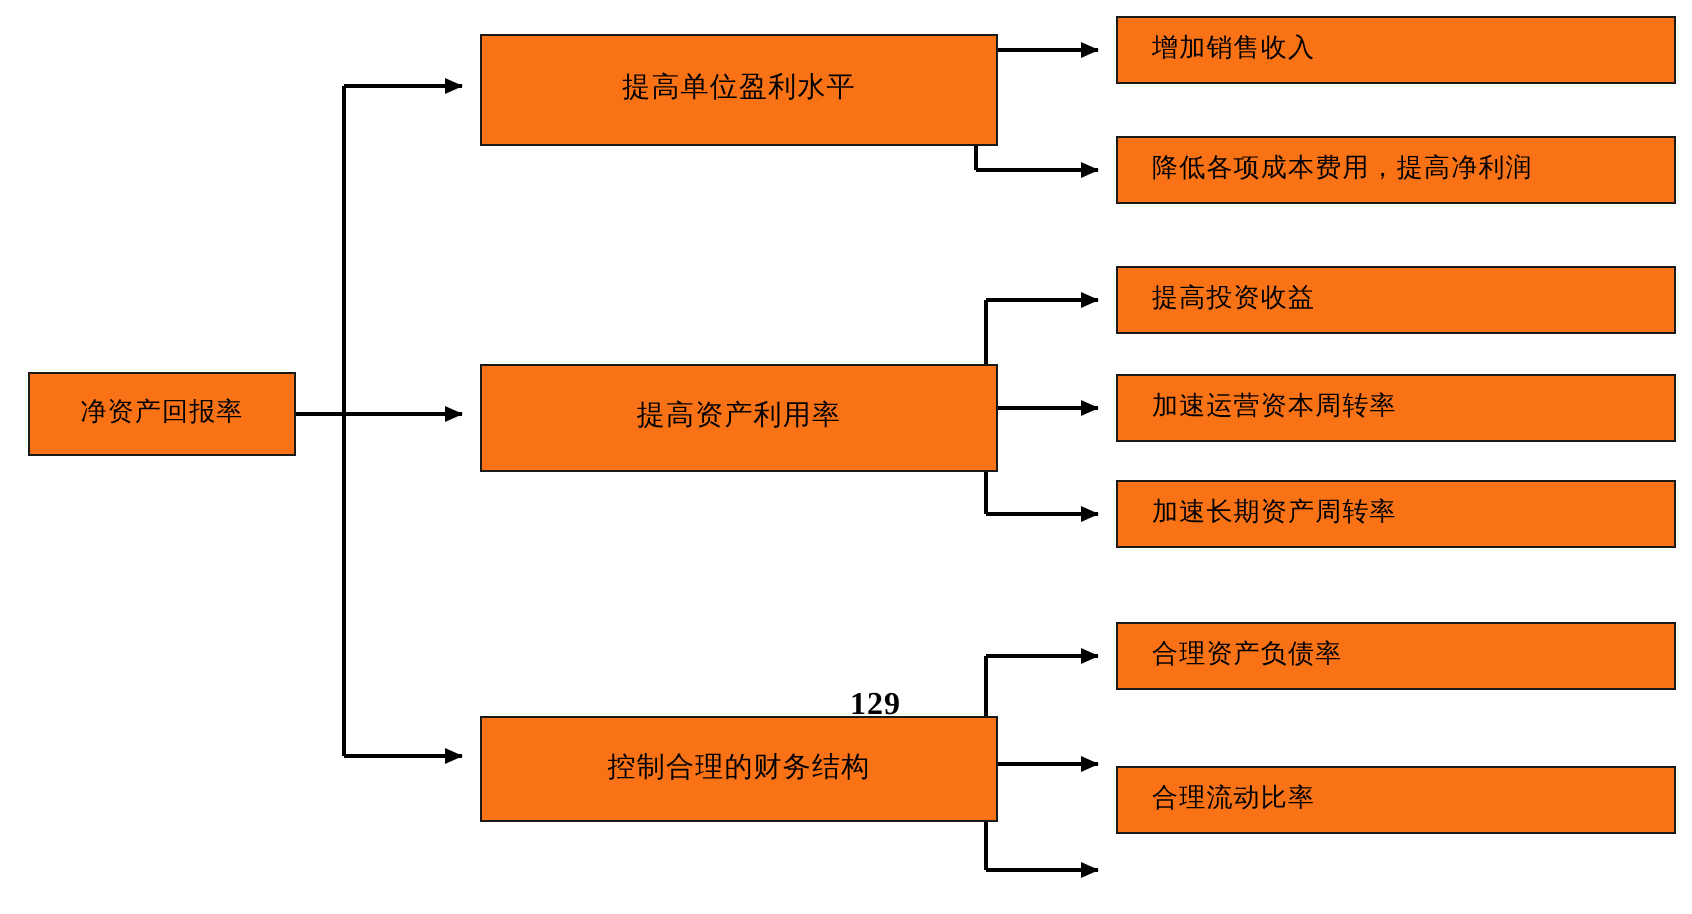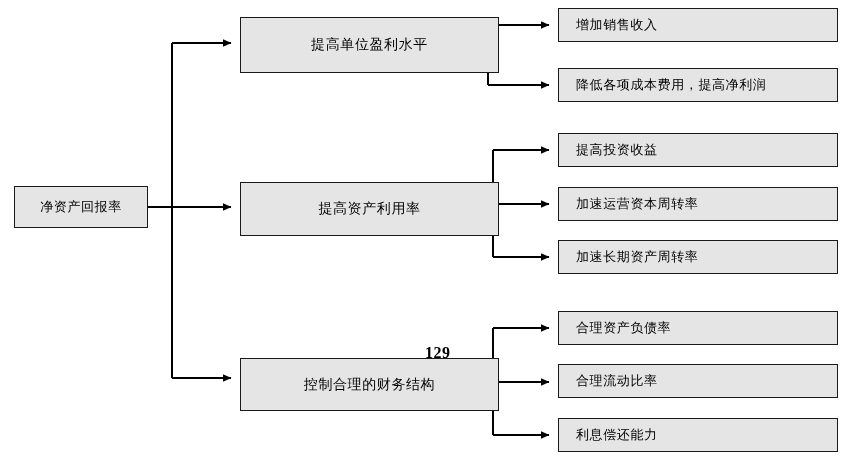--- a/index.html
+++ b/index.html
@@ -15,21 +15,21 @@
     position: relative;
     width: 846px;
     height: 457px;
     background: #ffffff;
     overflow: hidden;
   }
   .node {
     position: absolute;
     box-sizing: border-box;
     border: 1px solid #1a1a1a;
-    background: #e5e5e5;
+    background: #f97316;
     display: flex;
     align-items: center;
     color: #000000;
     font-family: "DejaVu Sans", "Liberation Sans", sans-serif;
     font-size: 14px;
     line-height: 1.1;
     letter-spacing: 0.6px;
     white-space: nowrap;
   }
   .node.center {
@@ -63,21 +63,21 @@
     width: 280px;
     height: 34px;
     font-size: 13px;
   }
   #node-l3-0 { top: 8px; }
   #node-l3-1 { top: 68px; }
   #node-l3-2 { top: 133px; }
   #node-l3-3 { top: 187px; }
   #node-l3-4 { top: 240px; }
   #node-l3-5 { top: 311px; }
-  #node-l3-6 { top: 364px; }
+  #node-l3-6 { top: 383px; }
   #node-l3-7 { top: 418px; }
 
   #page-number {
     position: absolute;
     left: 425px;
     top: 344px;
     font-family: Liberation Serif, serif;
     font-weight: bold;
     font-size: 16px;
     color: #000000;
@@ -144,17 +144,16 @@
 
   <div class="node leftpad lvl3" id="node-l3-0">增加销售收入</div>
   <div class="node leftpad lvl3" id="node-l3-1">降低各项成本费用，提高净利润</div>
 
   <div class="node leftpad lvl3" id="node-l3-2">提高投资收益</div>
   <div class="node leftpad lvl3" id="node-l3-3">加速运营资本周转率</div>
   <div class="node leftpad lvl3" id="node-l3-4">加速长期资产周转率</div>
 
   <div class="node leftpad lvl3" id="node-l3-5">合理资产负债率</div>
   <div class="node leftpad lvl3" id="node-l3-6">合理流动比率</div>
-  <div class="node leftpad lvl3" id="node-l3-7">利息偿还能力</div>
 
   <div id="page-number">129</div>
 
 </div>
 
 </body></html>

